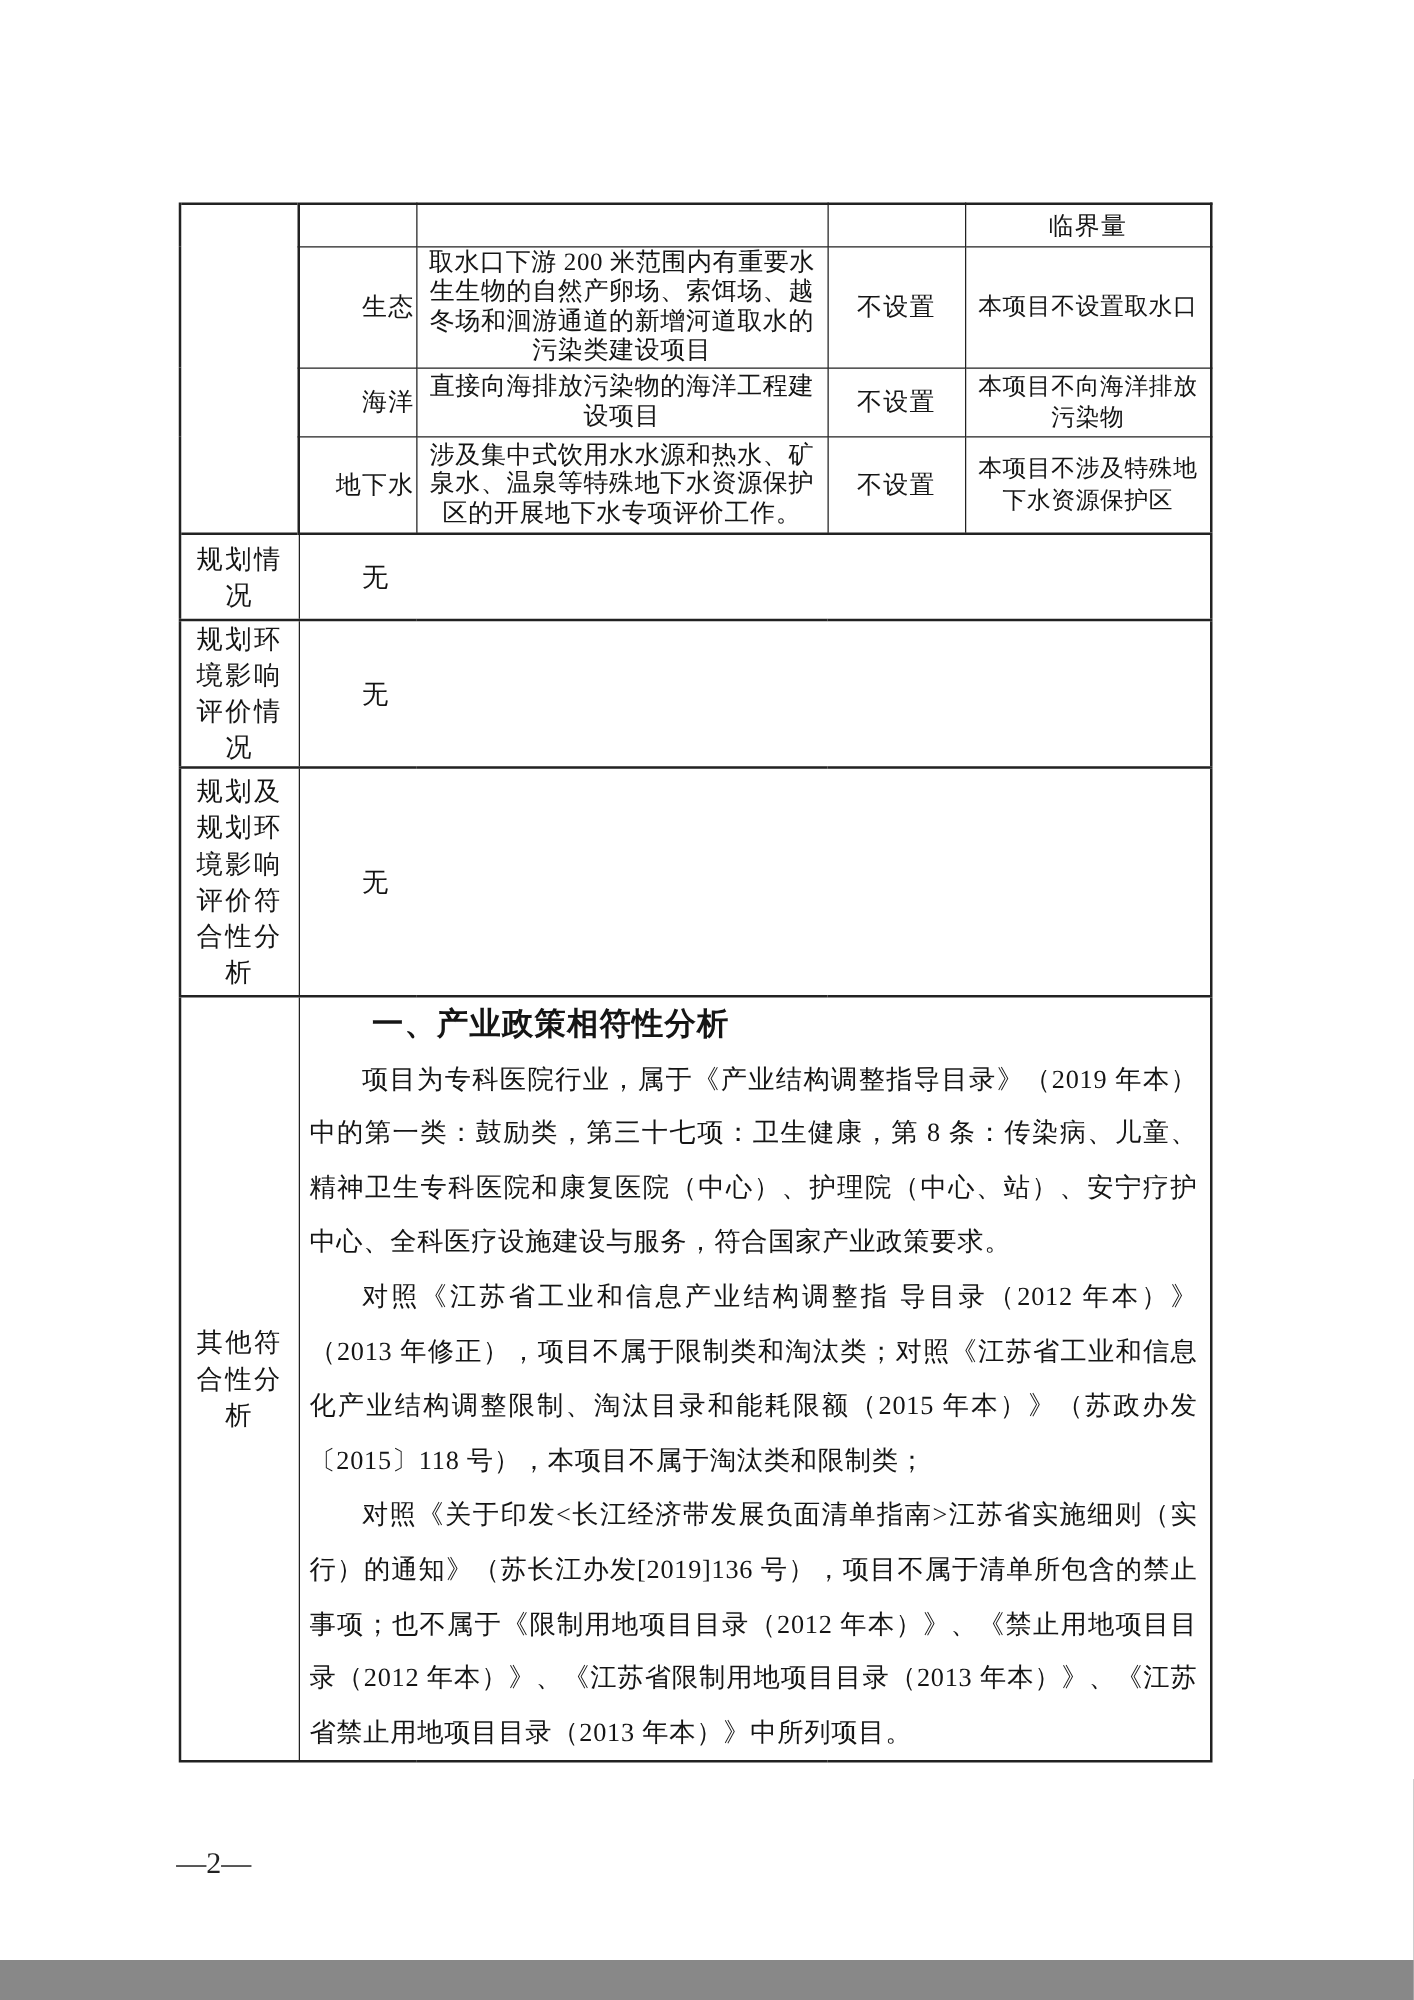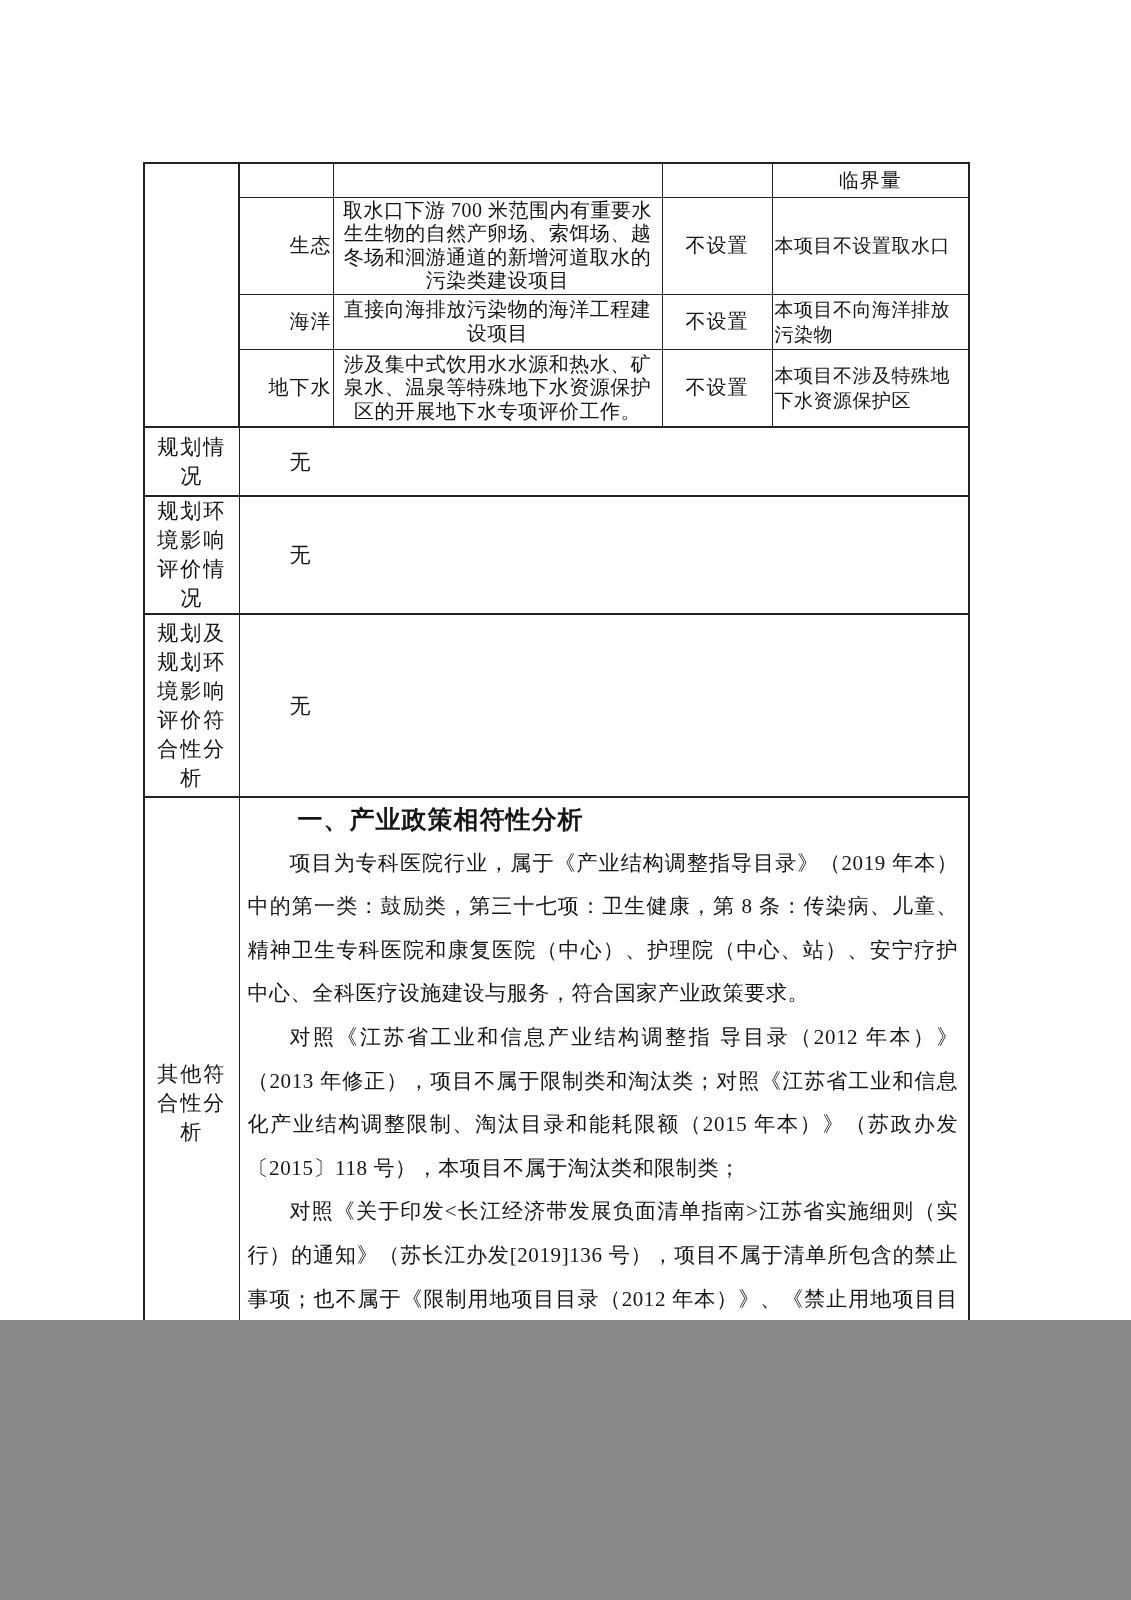--- a/index.html
+++ b/index.html
@@ -1,18 +1,18 @@
 <!DOCTYPE html>
 <html><head>
 <meta charset="utf-8">
 <style>
   html,body{margin:0;padding:0;background:#888;}
   .page{
     position:relative;
-    width:1131px;height:1320px;
+    width:1131px;height:1568px;
     background:#fff;
     margin:0 auto;
     font-family:"Liberation Serif","DejaVu Serif",serif;
     color:#151515;
     overflow:hidden;
   }
   table.doc{
     position:absolute;
     left:143px;top:162px;
     width:825px;
@@ -44,21 +44,21 @@
     line-height:23.5px;
     padding:1px 6px;
     letter-spacing:0.5px;
   }
   td.setcell{
     text-align:center;
     font-size:20px;
     letter-spacing:1px;
   }
   td.rescell{
-    text-align:left;
+    text-align:center;
     font-size:19px;
     line-height:25px;
     padding:1px 2px;
     letter-spacing:0.5px;
   }
   td.empty-merge{border-bottom:2px solid #222;}
 
   
   td.rowlabel{
     text-align:center;
@@ -129,21 +129,21 @@
         <tr style="height:34px;">
       <td rowspan="4" class="empty-merge" style="border-left:2px solid #222;border-right:2px solid #222;"></td>
       <td></td>
       <td></td>
       <td></td>
       <td class="setcell">临界量</td>
     </tr>
 
     <tr style="height:94px;">
       <td class="catcell">生态</td>
-      <td class="desccell">取水口下游 700 米范围内有重要水生生物的自然产卵场、索饵场、越冬场和洄游通道的新增河道取水的污染类建设项目</td>
+      <td class="desccell">取水口下游 200 米范围内有重要水生生物的自然产卵场、索饵场、越冬场和洄游通道的新增河道取水的污染类建设项目</td>
       <td class="setcell">不设置</td>
       <td class="rescell">本项目不设置取水口</td>
     </tr>
 
     <tr style="height:55px;">
       <td class="catcell">海洋</td>
       <td class="desccell">直接向海排放污染物的海洋工程建设项目</td>
       <td class="setcell">不设置</td>
       <td class="rescell">本项目不向海洋排放污染物</td>
     </tr>

